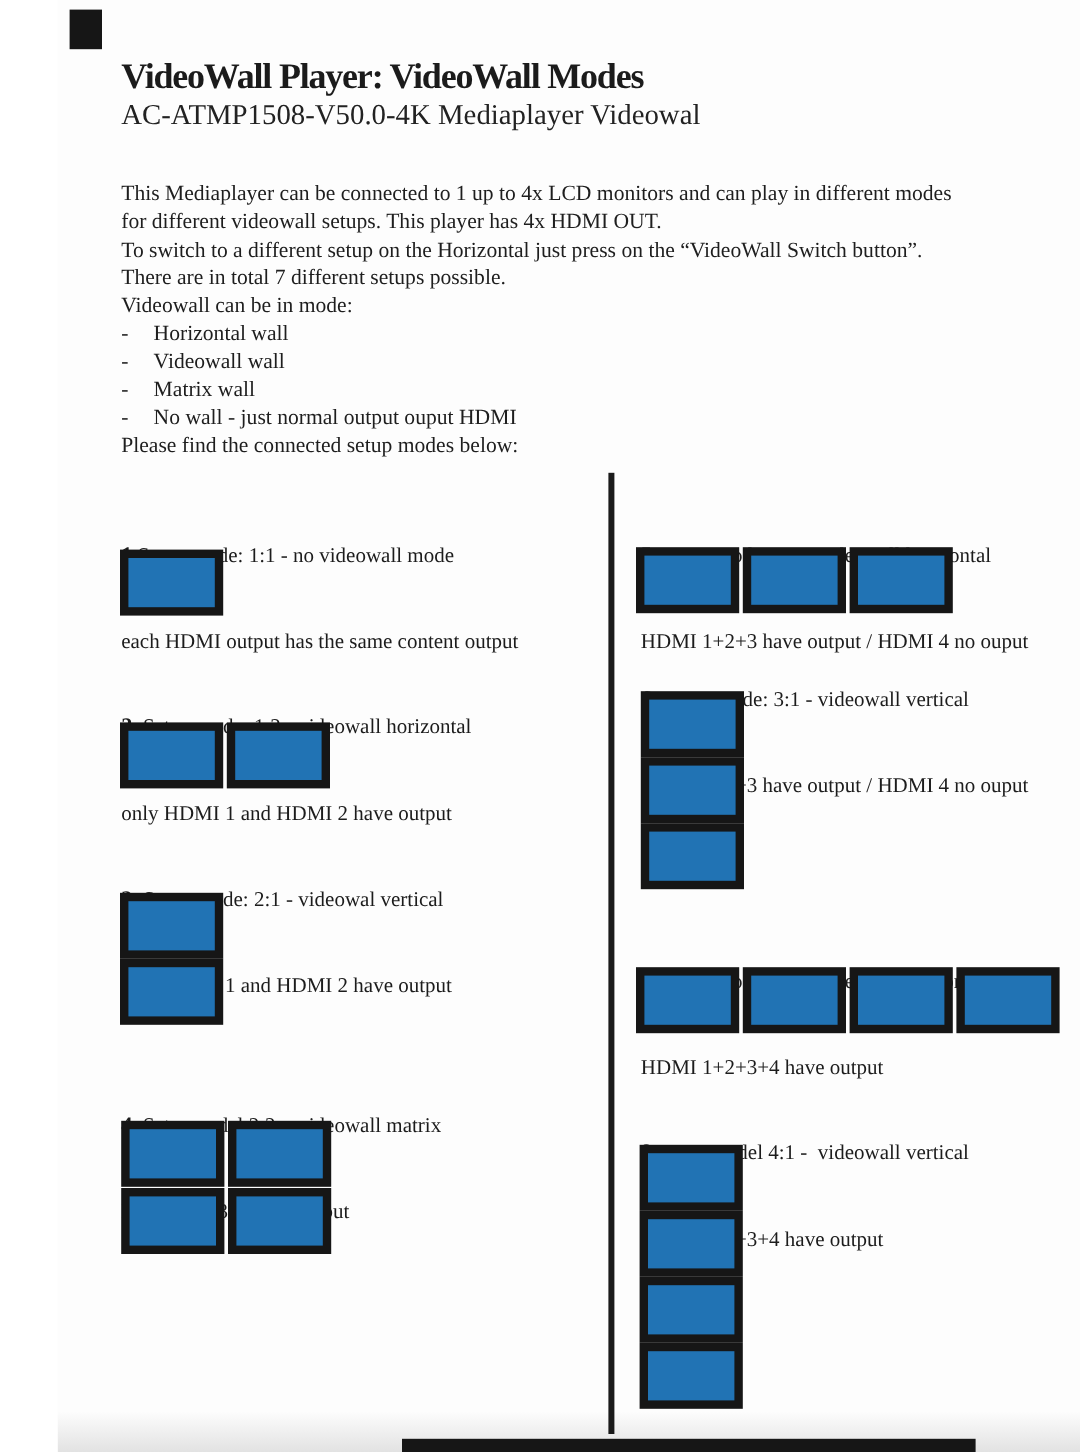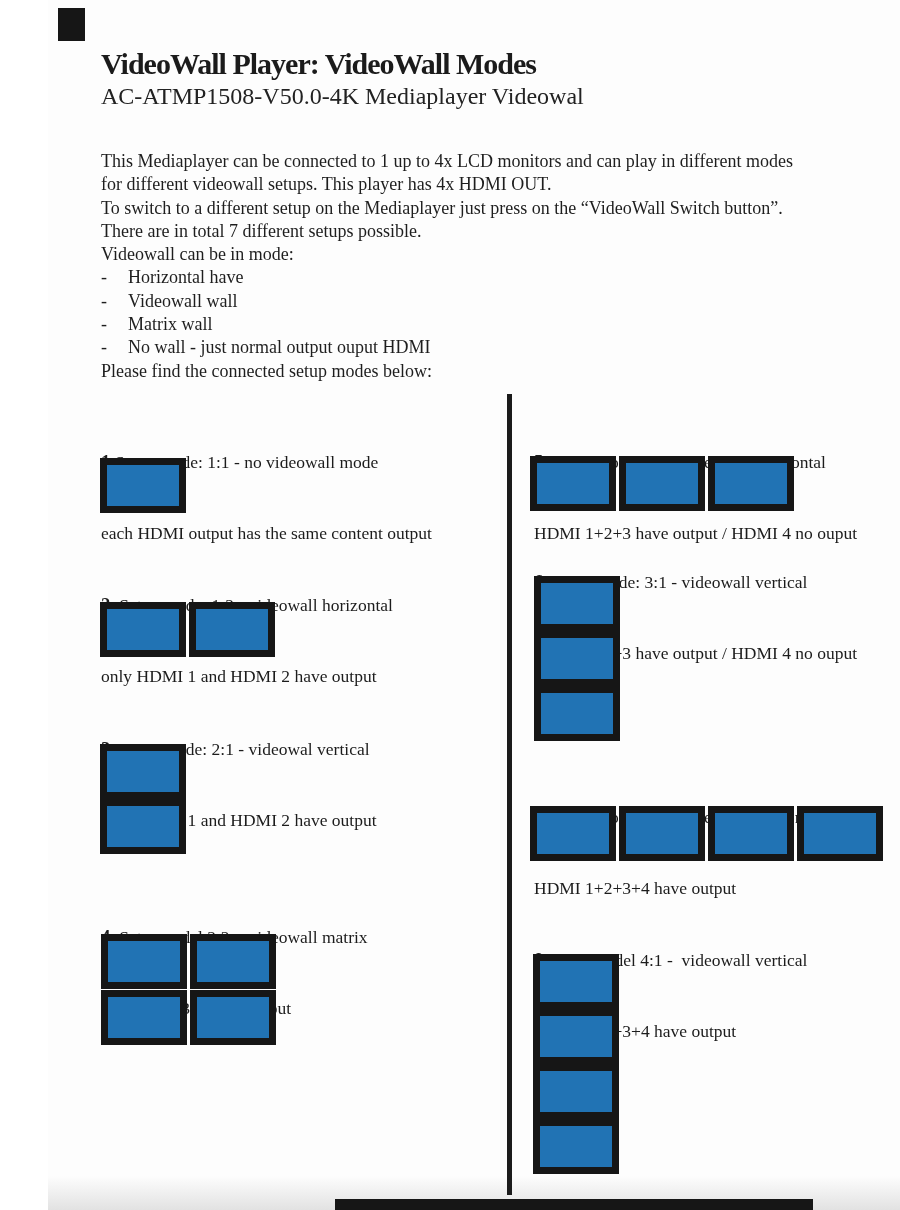--- a/index.html
+++ b/index.html
@@ -36,24 +36,24 @@
 
   <div class="bottom-fade"></div>
   <div class="corner-mark"></div>
 
   <div class="page-title">VideoWall Player: VideoWall Modes</div>
   <div class="page-subtitle">AC-ATMP1508-V50.0-4K Mediaplayer Videowal</div>
 
   <div class="intro">
     <div>This Mediaplayer can be connected to 1 up to 4x LCD monitors and can play in different modes</div>
     <div>for different videowall setups. This player has 4x HDMI OUT.</div>
-    <div>To switch to a different setup on the Mediaplayer just press on the “VideoWall Switch button”.</div>
+    <div>To switch to a different setup on the Horizontal just press on the “VideoWall Switch button”.</div>
     <div>There are in total 7 different setups possible.</div>
     <div>Videowall can be in mode:</div>
-    <div class="bullet"><span class="dash">-</span><span>Horizontal have</span></div>
+    <div class="bullet"><span class="dash">-</span><span>Horizontal wall</span></div>
     <div class="bullet"><span class="dash">-</span><span>Videowall wall</span></div>
     <div class="bullet"><span class="dash">-</span><span>Matrix wall</span></div>
     <div class="bullet"><span class="dash">-</span><span>No wall - just normal output ouput HDMI</span></div>
     <div>Please find the connected setup modes below:</div>
   </div>
 
   <div class="divider"></div>
 
   <div class="setup-head" style="left:53px;top:404px;">
     <div><span class="num">1.</span><span>Setup mode: 1:1 - no videowall mode</span></div>

